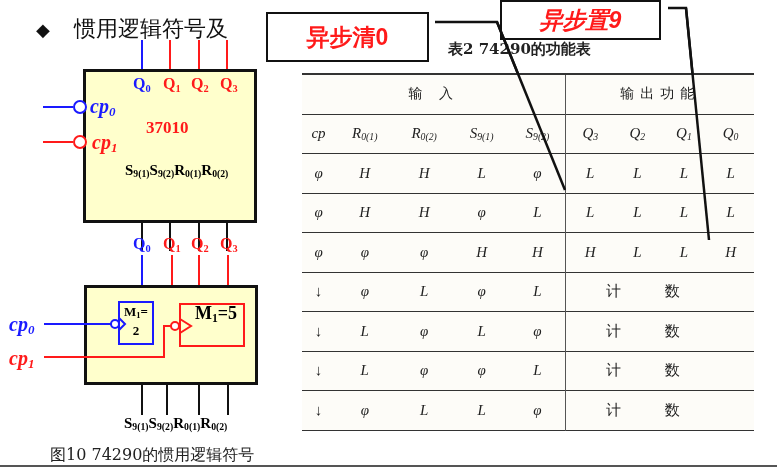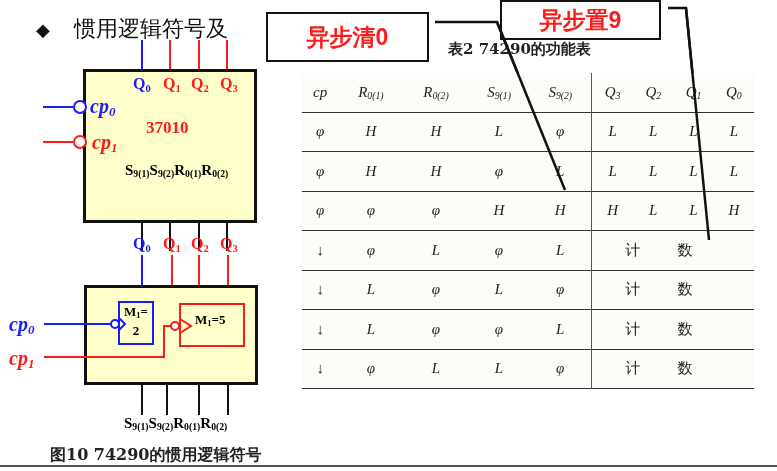--- a/index.html
+++ b/index.html
@@ -12,41 +12,41 @@
              font-size:23px; display:flex; align-items:center; justify-content:center; box-sizing:border-box; }
   .callout b { font-weight:bold; }
   .chip { background:#ffffcc; border:3px solid #111; box-sizing:border-box; }
   .lbl { font-family:"Liberation Serif", serif; font-weight:bold; font-size:16px; white-space:nowrap; }
   .blue { color:#1a1aff; }
   .red { color:#ff1a1a; }
   .black { color:#000000; }
   sub { font-size:0.65em; vertical-align:-0.25em; }
   .wire { position:absolute; }
   .cap-table { left:448px; top:40px; font-size:15px; font-weight:bold; color:#222; font-family:"DejaVu Serif", serif; white-space:nowrap; }
-  .cap-fig { left:50px; top:445px; font-size:16px; font-weight:bold; color:#222; font-family:"DejaVu Serif", serif; white-space:nowrap; }
+  .cap-fig { left:50px; top:445px; font-size:16px; font-weight:normal; color:#222; font-family:"DejaVu Serif", serif; white-space:nowrap; }
   table.fn { position:absolute; left:302px; top:73px; width:452px; border-collapse:collapse; font-family:"Liberation Serif", serif; font-style:italic; font-size:15px; color:#222; background:#fdfcf8; }
   table.fn td, table.fn th { text-align:center; height:38.5px; padding:0; font-weight:normal; }
   table.fn tr { border-bottom:1.5px solid #333; }
   table.fn tr.top { border-top:2px solid #333; }
   table.fn .sep { border-right:1px solid #555; }
   table.fn th.grp { font-style:normal; font-family:"DejaVu Sans", sans-serif; font-size:14px; letter-spacing:6px; }
   .cn { font-style:normal; font-family:"DejaVu Sans", sans-serif; font-size:15px; }
   .bottom-rule { left:0; top:465px; width:777px; height:2px; background:#555; }
 </style>
 </head>
 <body>
 
 <div class="abs heading">
   <span class="bullet">◆</span><span>惯用逻辑符号及</span>
 </div>
 
 <div class="abs callout" style="left:266px;top:12px;width:163px;height:50px;">
   <b>异步清0</b>
 </div>
-<div class="abs callout" style="left:500px;top:0px;width:161px;height:40px;">
+<div class="abs callout" style="left:500px;top:0px;width:161px;height:40px;font-style:italic;">
   <b>异步置9</b>
 </div>
 
 <svg class="abs" style="left:0;top:0;" width="777" height="471">
   <polyline points="435,22 497,22 565,190" fill="none" stroke="#111" stroke-width="2.5"></polyline>
   <polyline points="668,8 686,8 709,240" fill="none" stroke="#111" stroke-width="2.5"></polyline>
 </svg>
 
 <div class="abs cap-table">表2  74290的功能表</div>
 
@@ -87,21 +87,21 @@
   <div class="wire" style="left:141px;top:25px;width:2px;height:32px;background:#1a1aff;"></div>
   <div class="wire" style="left:171px;top:25px;width:2px;height:32px;background:#ff1a1a;"></div>
   <div class="wire" style="left:198px;top:25px;width:2px;height:32px;background:#ff1a1a;"></div>
   <div class="wire" style="left:227px;top:25px;width:2px;height:32px;background:#ff1a1a;"></div>
   <div class="abs chip" style="left:84px;top:55px;width:174px;height:100px;"></div>
 
   <div class="abs" style="left:118px;top:71px;width:36px;height:44px;border:2px solid #1a1aff;box-sizing:border-box;"></div>
   <div class="abs lbl black" style="left:124px;top:74px;font-size:13px;text-align:center;line-height:15px;">M<sub>1</sub>=<br>2</div>
 
   <div class="abs" style="left:179px;top:73px;width:66px;height:44px;border:2px solid #ff1a1a;box-sizing:border-box;"></div>
-  <div class="abs lbl black" style="left:195px;top:82px;font-size:13px;">M<sub>1</sub>=5</div>
+  <div class="abs lbl black" style="left:195px;top:73px;font-size:18px;">M<sub>1</sub>=5</div>
   <svg class="abs" style="left:0;top:0;" width="290" height="215">
 
     <line x1="44" y1="94" x2="112" y2="94" stroke="#1a1aff" stroke-width="2"></line>
     <circle cx="115" cy="94" r="4" fill="#fff" stroke="#1a1aff" stroke-width="2"></circle>
     <polyline points="119,88 125,94 119,100" fill="none" stroke="#1a1aff" stroke-width="2"></polyline>
 
     <polyline points="44,127 164,127 164,96 172,96" fill="none" stroke="#ff1a1a" stroke-width="2"></polyline>
     <circle cx="175" cy="96" r="4" fill="#fff" stroke="#ff1a1a" stroke-width="2"></circle>
     <polyline points="180,89 191,96 180,103" fill="none" stroke="#ff1a1a" stroke-width="2"></polyline>
   </svg>
@@ -112,20 +112,24 @@
   <div class="wire" style="left:166px;top:155px;width:2px;height:30px;background:#111;"></div>
   <div class="wire" style="left:198px;top:155px;width:2px;height:30px;background:#111;"></div>
   <div class="wire" style="left:227px;top:155px;width:2px;height:30px;background:#111;"></div>
   <div class="abs lbl black" style="left:124px;top:185px;font-size:15px;">S<sub>9(1)</sub>S<sub>9(2)</sub>R<sub>0(1)</sub>R<sub>0(2)</sub></div>
 </div>
 
 <div class="abs cap-fig">图10  74290的惯用逻辑符号</div>
 
 <table class="fn">
   <tbody>
+      <tr class="top">
+    <th class="grp sep" colspan="5">输  入</th>
+    <th class="grp" colspan="4">输出功能</th>
+  </tr>
   <tr>
     <th>cp</th>
     <th>R<sub>0(1)</sub></th>
     <th>R<sub>0(2)</sub></th>
     <th>S<sub>9(1)</sub></th>
     <th class="sep">S<sub>9(2)</sub></th>
     <th>Q<sub>3</sub></th>
     <th>Q<sub>2</sub></th>
     <th>Q<sub>1</sub></th>
     <th>Q<sub>0</sub></th>

